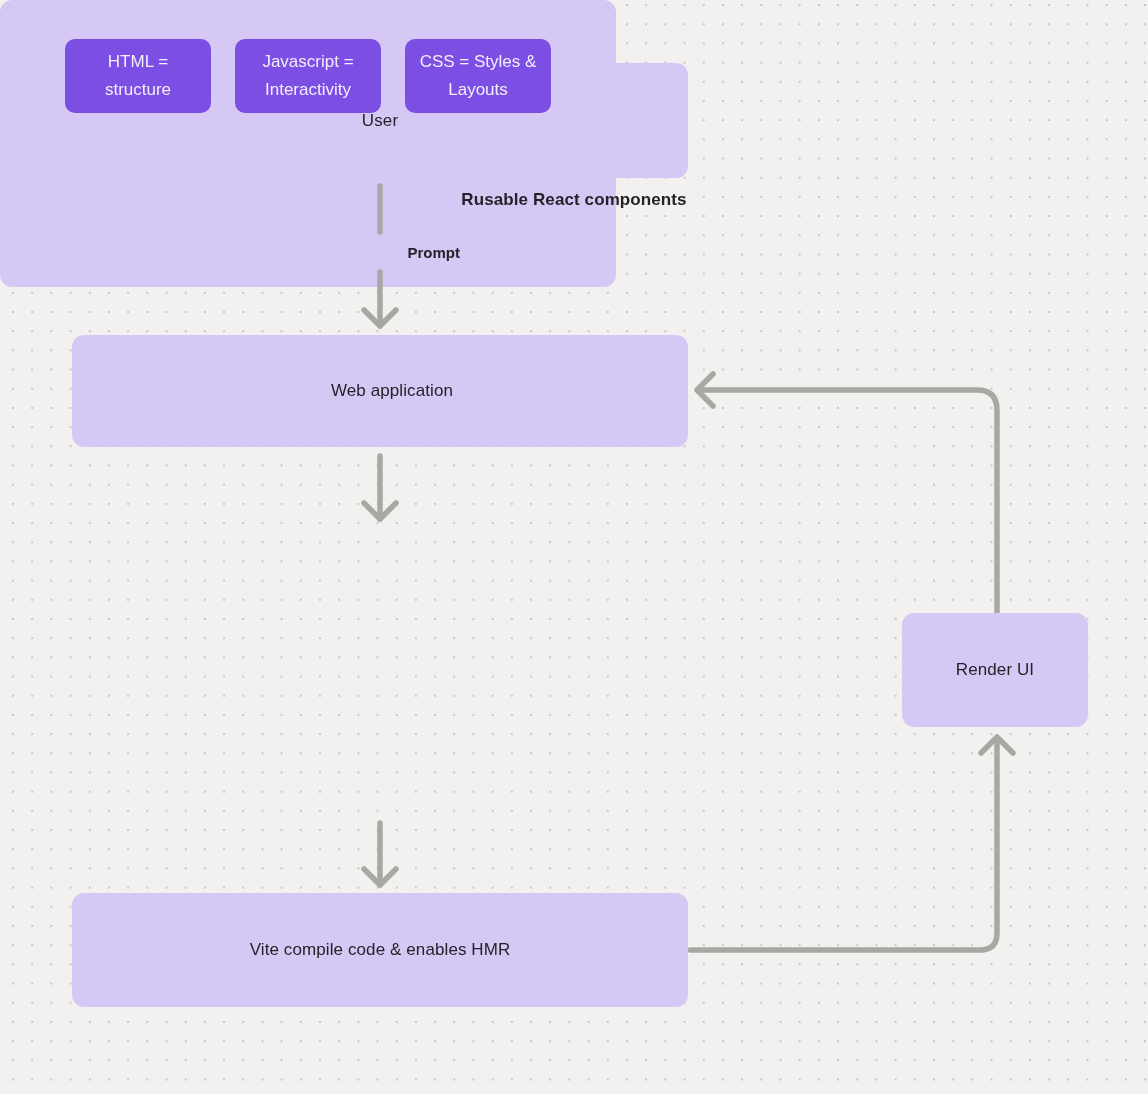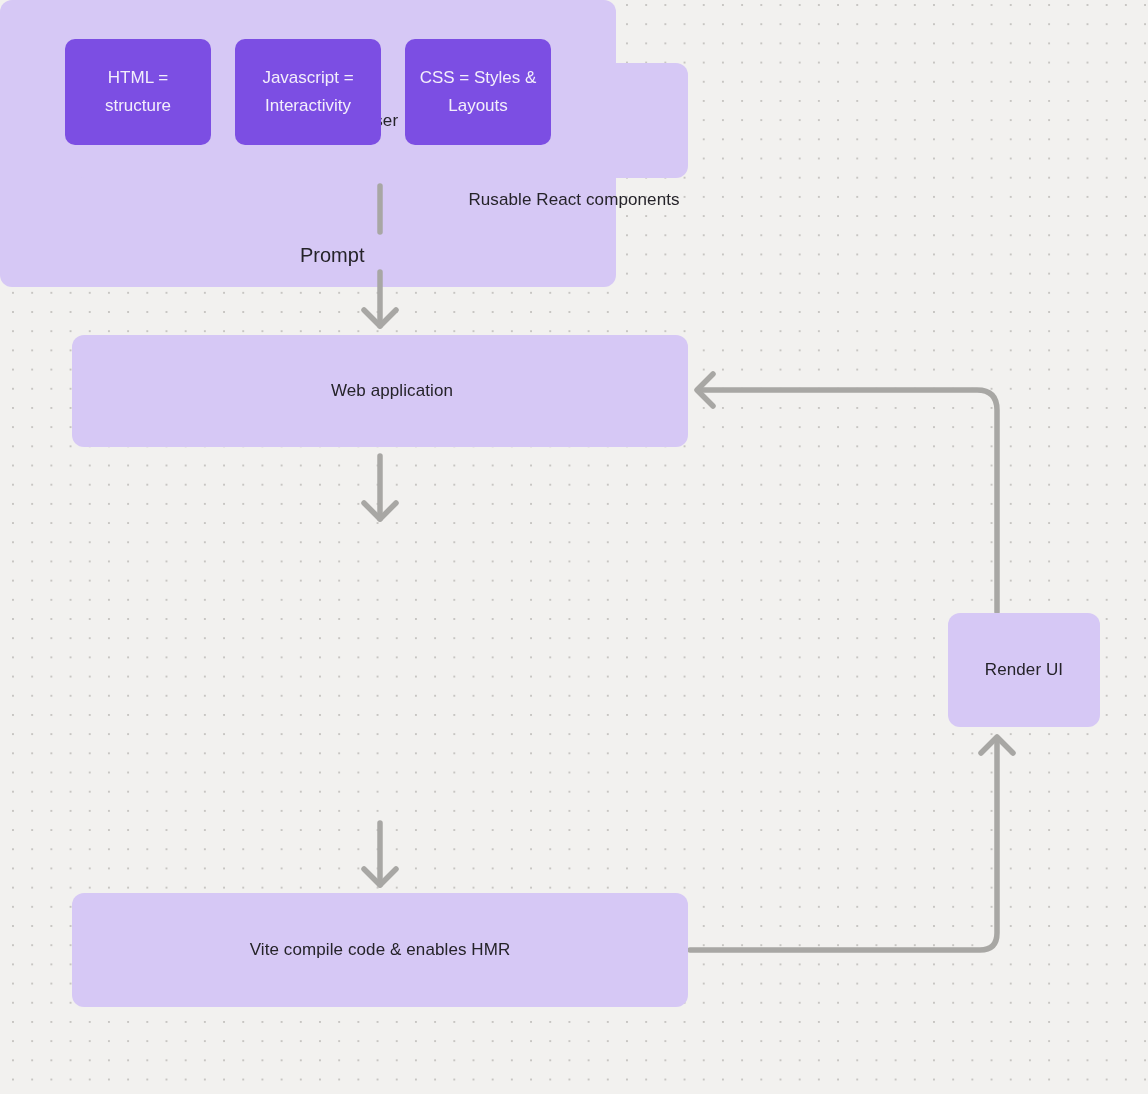--- a/index.html
+++ b/index.html
@@ -45,32 +45,32 @@
     border-radius: 12px;
     font-size: 17px;
     font-weight: 500;
     letter-spacing: 0.1px;
   }
   #node-user      { left: 72px;  top: 63px;  width: 616px; height: 115px; }
   #node-webapp    { left: 72px;  top: 335px; width: 616px; height: 112px; padding-left: 24px; }
   #group-components { left: 72px; top: 528px; width: 616px; height: 287px; border-radius: 12px;
                       background: var(--node-light, #d6c8f5); }
   #node-vite      { left: 72px;  top: 893px; width: 616px; height: 114px; align-items: center; }
-  #node-renderui  { left: 948px; top: 613px; width: 152px; height: 114px; }
+  #node-renderui  { left: 902px; top: 613px; width: 186px; height: 114px; }
 
   .chips {
     position: absolute;
     left: 65px;
     top: 39px;
     display: flex;
     gap: 24px;
   }
   .chip {
     width: 146px;
-    height: 106px;
+    height: 74px;
     border-radius: 10px;
     background: var(--node-dark, #7c4ee3);
     color: var(--text-light, #f3eefb);
     display: flex;
     align-items: center;
     justify-content: center;
     text-align: center;
     font-size: 17px;
     font-weight: 500;
     line-height: 28px;
@@ -78,32 +78,32 @@
     box-sizing: border-box;
   }
   .group-label {
     position: absolute;
     left: 0;
     right: 0;
     top: 190px;
     text-align: center;
     color: var(--text-dark, #252329);
     font-size: 17px;
-    font-weight: 400;
+    font-weight: 700;
     letter-spacing: 0.1px;
   }
   .edge-label {
     position: absolute;
     left: 300px;
     top: 244px;
     width: 160px;
-    text-align: left;
+    text-align: right;
     color: var(--text-dark, #252329);
-    font-size: 20px;
-    font-weight: 400;
+    font-size: 15px;
+    font-weight: 700;
   }
 </style>
 </head>
 <body>
 
 <div class="canvas">
 
   <svg class="edges" aria-hidden="true">
     <g>
       <path d="M380,186 V232"></path>

